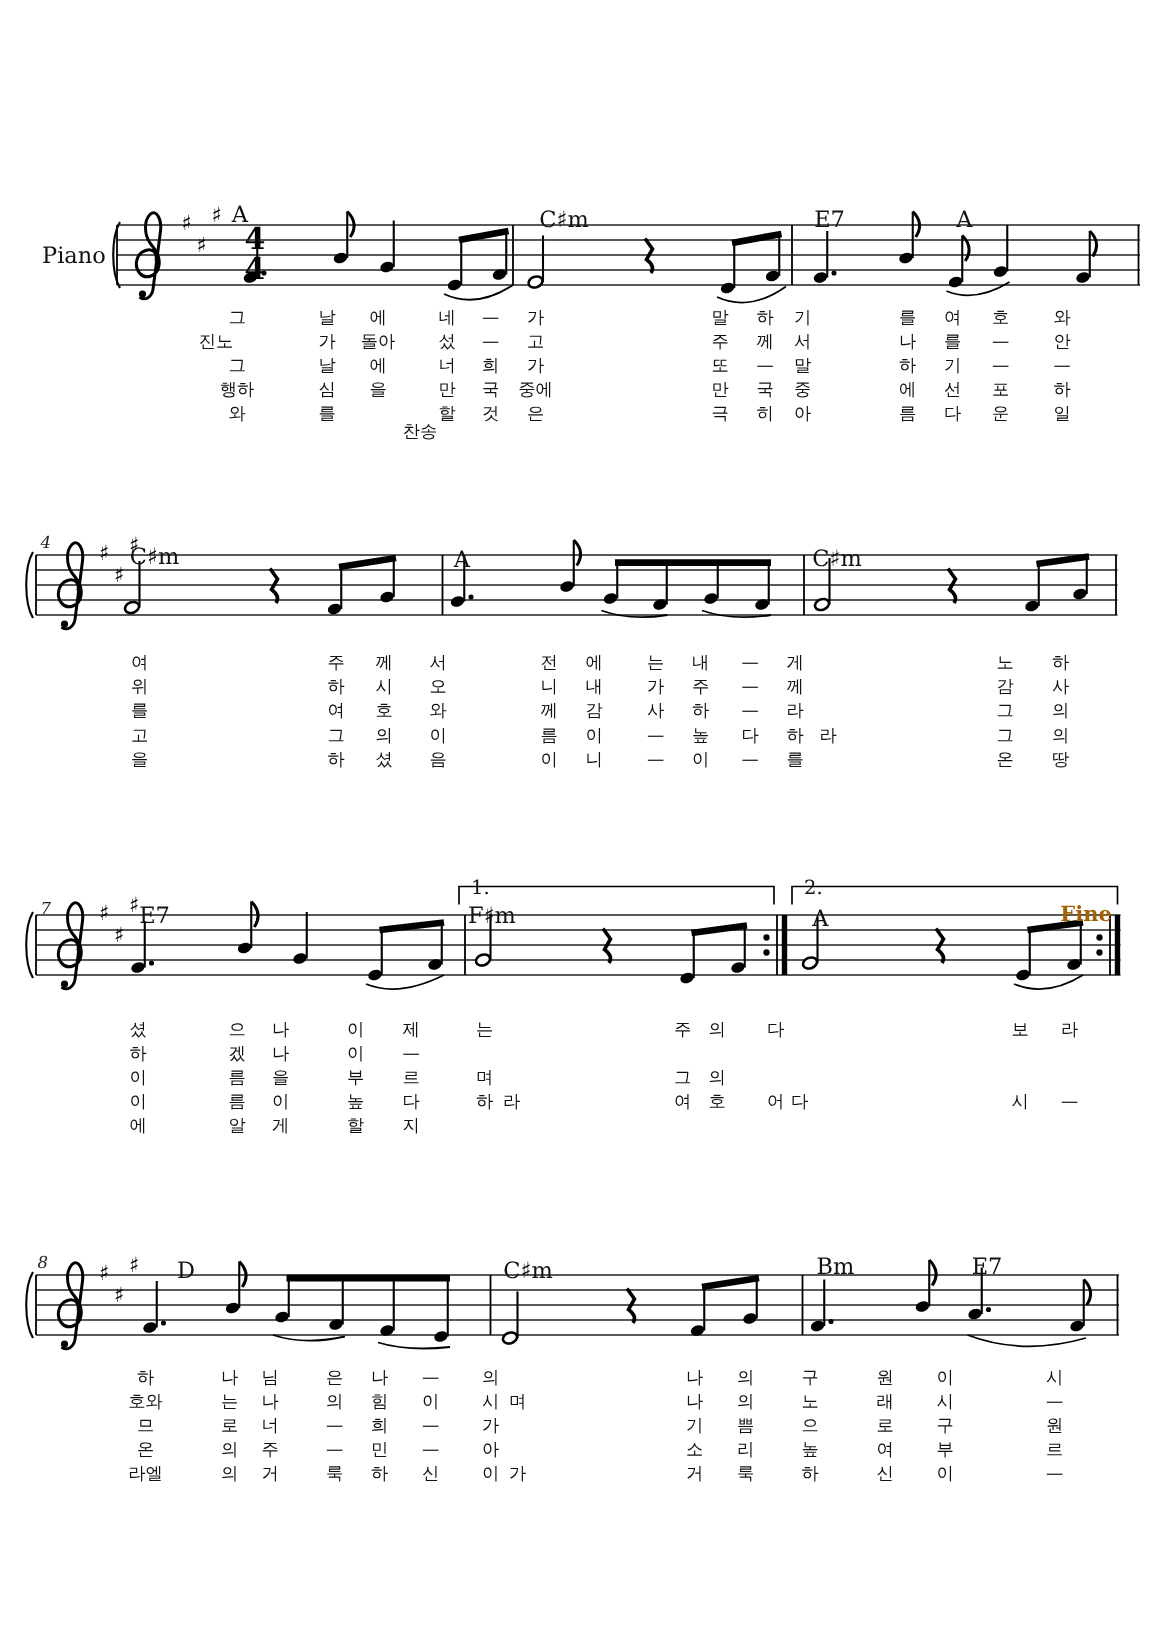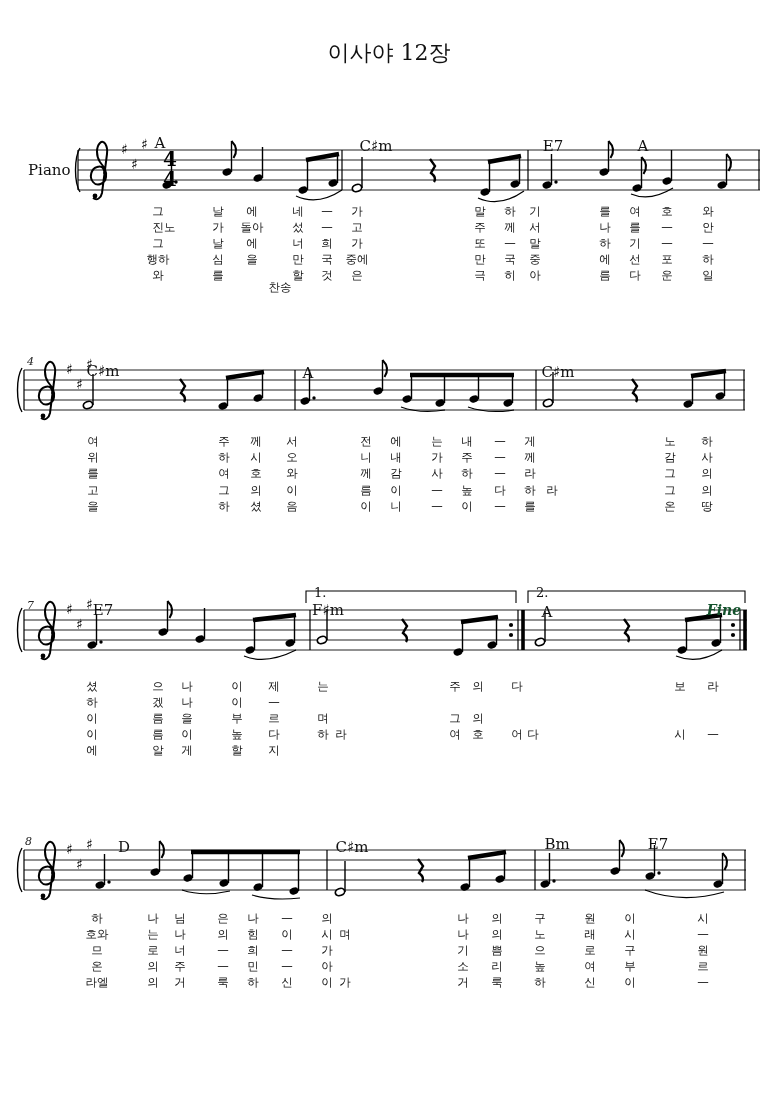--- a/index.html
+++ b/index.html
@@ -6,33 +6,32 @@
   .page{position:relative;width:778px;height:1100px;background:#fff;overflow:hidden;
         font-family:"DejaVu Sans",sans-serif;color:#1a1a1a;}
   .title{position:absolute;left:0;top:38px;width:778px;text-align:center;
          font-family:"DejaVu Serif","Liberation Serif",serif;font-size:22px;color:#111;}
   .piano{position:absolute;left:28px;top:161px;font-family:"DejaVu Serif",serif;font-size:15px;color:#111;}
   .ts{position:absolute;font-family:"DejaVu Serif",serif;font-weight:bold;font-size:20px;line-height:1;color:#000;}
   .chord{position:absolute;transform:translateX(-50%);font-family:"DejaVu Serif",serif;
          font-size:15px;color:#111;white-space:nowrap;}
   .mnum{position:absolute;font-family:"DejaVu Serif",serif;font-style:italic;font-size:11px;color:#222;}
   .fine{position:absolute;transform:translateX(-50%);font-family:"DejaVu Serif",serif;
-        font-style:italic;font-weight:bold;font-size:14px;color:#14532d;}
+        font-weight:bold;font-size:14px;color:#a16207;}
   .ending{position:absolute;font-family:"DejaVu Serif",serif;font-size:13px;color:#111;}
   .sharp{position:absolute;font-family:"DejaVu Serif",serif;font-size:14px;color:#000;line-height:1;}
   .lyr{position:absolute;transform:translateX(-50%);font-size:11.5px;line-height:1;
        white-space:nowrap;color:#111;letter-spacing:0px;}
   svg{position:absolute;left:0;top:0;}
 </style>
 </head>
 <body>
 
 <div class="page">
 
-  <div class="title">이사야 12장</div>
   <div class="piano">Piano</div>
   <div class="ts" style="left:163px;top:149px;">4</div>
   <div class="ts" style="left:163px;top:169px;">4</div>
 
   <svg width="778" height="1100" viewBox="0 0 778 1100">
     <defs>
       <g id="qrest">
         <path d="M-2,-11 L3,-4 L-1,3 C3,6 4,9 2,12" fill="none" stroke="#000" stroke-width="2.4"></path>
       </g>
       <g id="gclef">
@@ -293,21 +292,21 @@
       <span class="lyr" style="left: 298px; top: 206px;">네</span>
       <span class="lyr" style="left: 327px; top: 206px;">—</span>
       <span class="lyr" style="left: 357px; top: 206px;">가</span>
       <span class="lyr" style="left: 480px; top: 206px;">말</span>
       <span class="lyr" style="left: 510px; top: 206px;">하</span>
       <span class="lyr" style="left: 535px; top: 206px;">기</span>
       <span class="lyr" style="left: 605px; top: 206px;">를</span>
       <span class="lyr" style="left: 635px; top: 206px;">여</span>
       <span class="lyr" style="left: 667px; top: 206px;">호</span>
       <span class="lyr" style="left: 708px; top: 206px;">와</span>
-      <span class="lyr" style="left: 164px; top: 222px;">진노</span>
+      <span class="lyr" style="left: 144px; top: 222px;">진노</span>
       <span class="lyr" style="left: 218px; top: 222px;">가</span>
       <span class="lyr" style="left: 252px; top: 222px;">돌아</span>
       <span class="lyr" style="left: 298px; top: 222px;">섰</span>
       <span class="lyr" style="left: 327px; top: 222px;">—</span>
       <span class="lyr" style="left: 357px; top: 222px;">고</span>
       <span class="lyr" style="left: 480px; top: 222px;">주</span>
       <span class="lyr" style="left: 510px; top: 222px;">께</span>
       <span class="lyr" style="left: 535px; top: 222px;">서</span>
       <span class="lyr" style="left: 605px; top: 222px;">나</span>
       <span class="lyr" style="left: 635px; top: 222px;">를</span>

